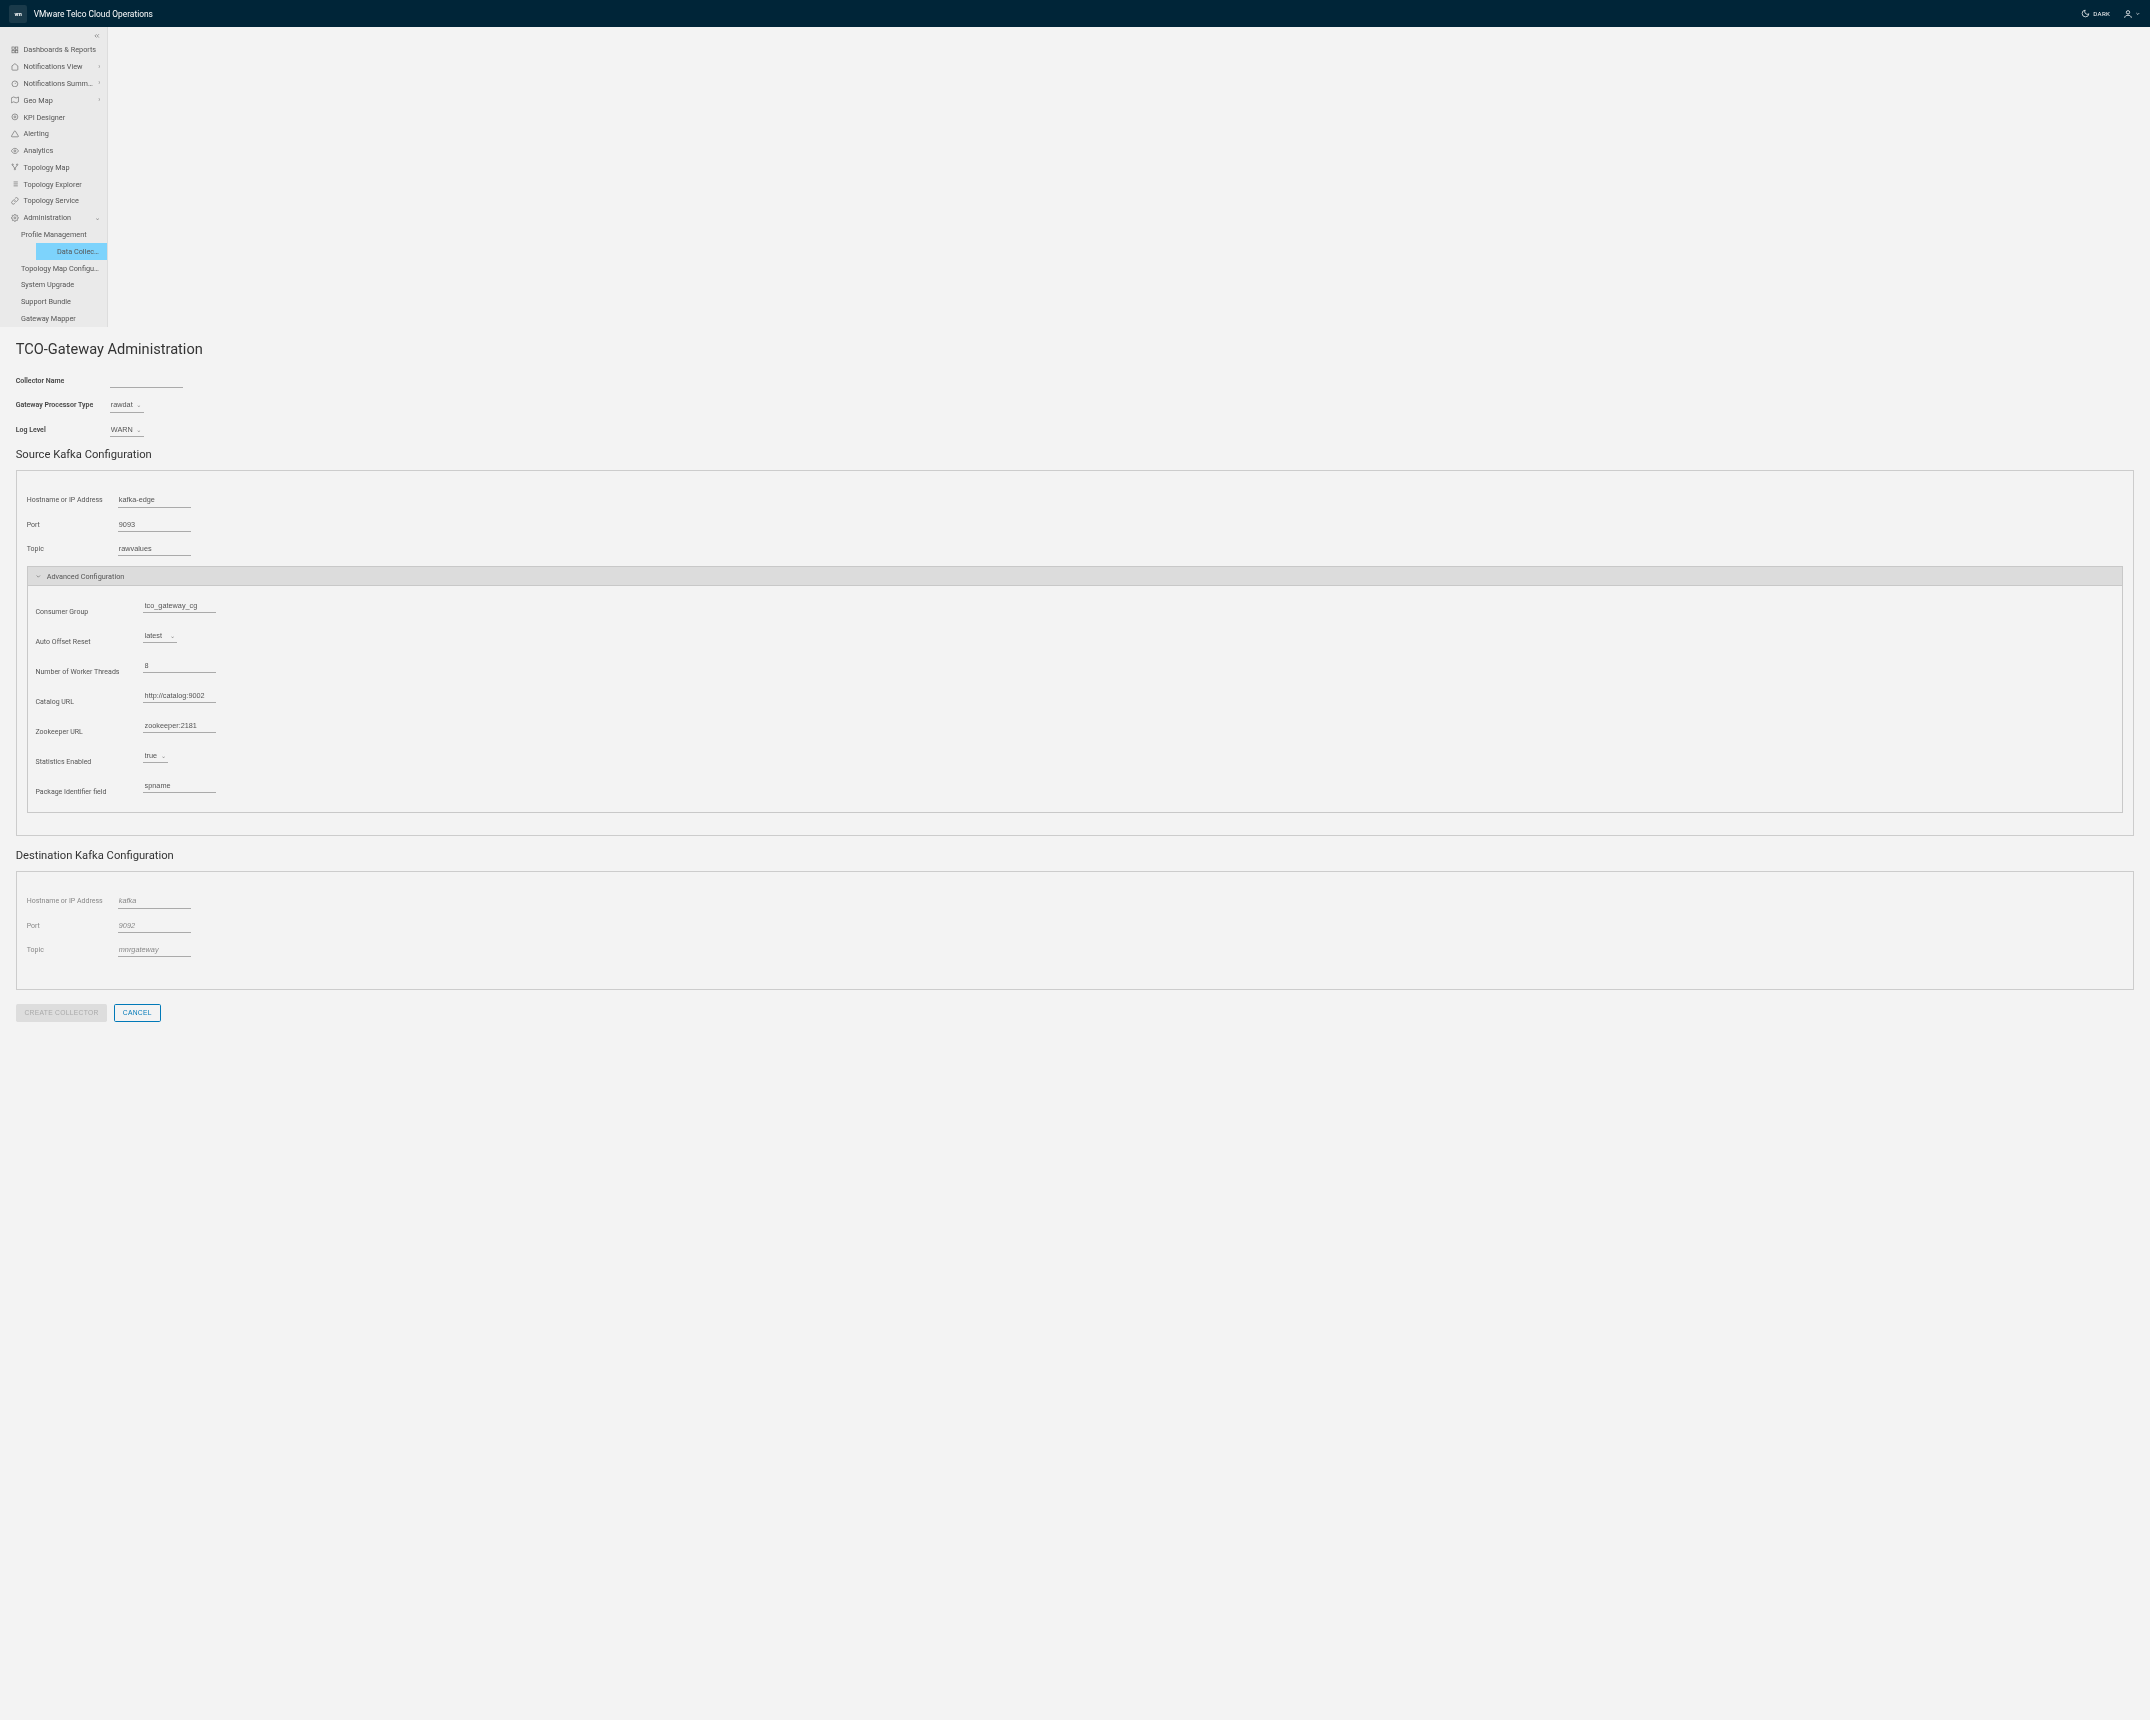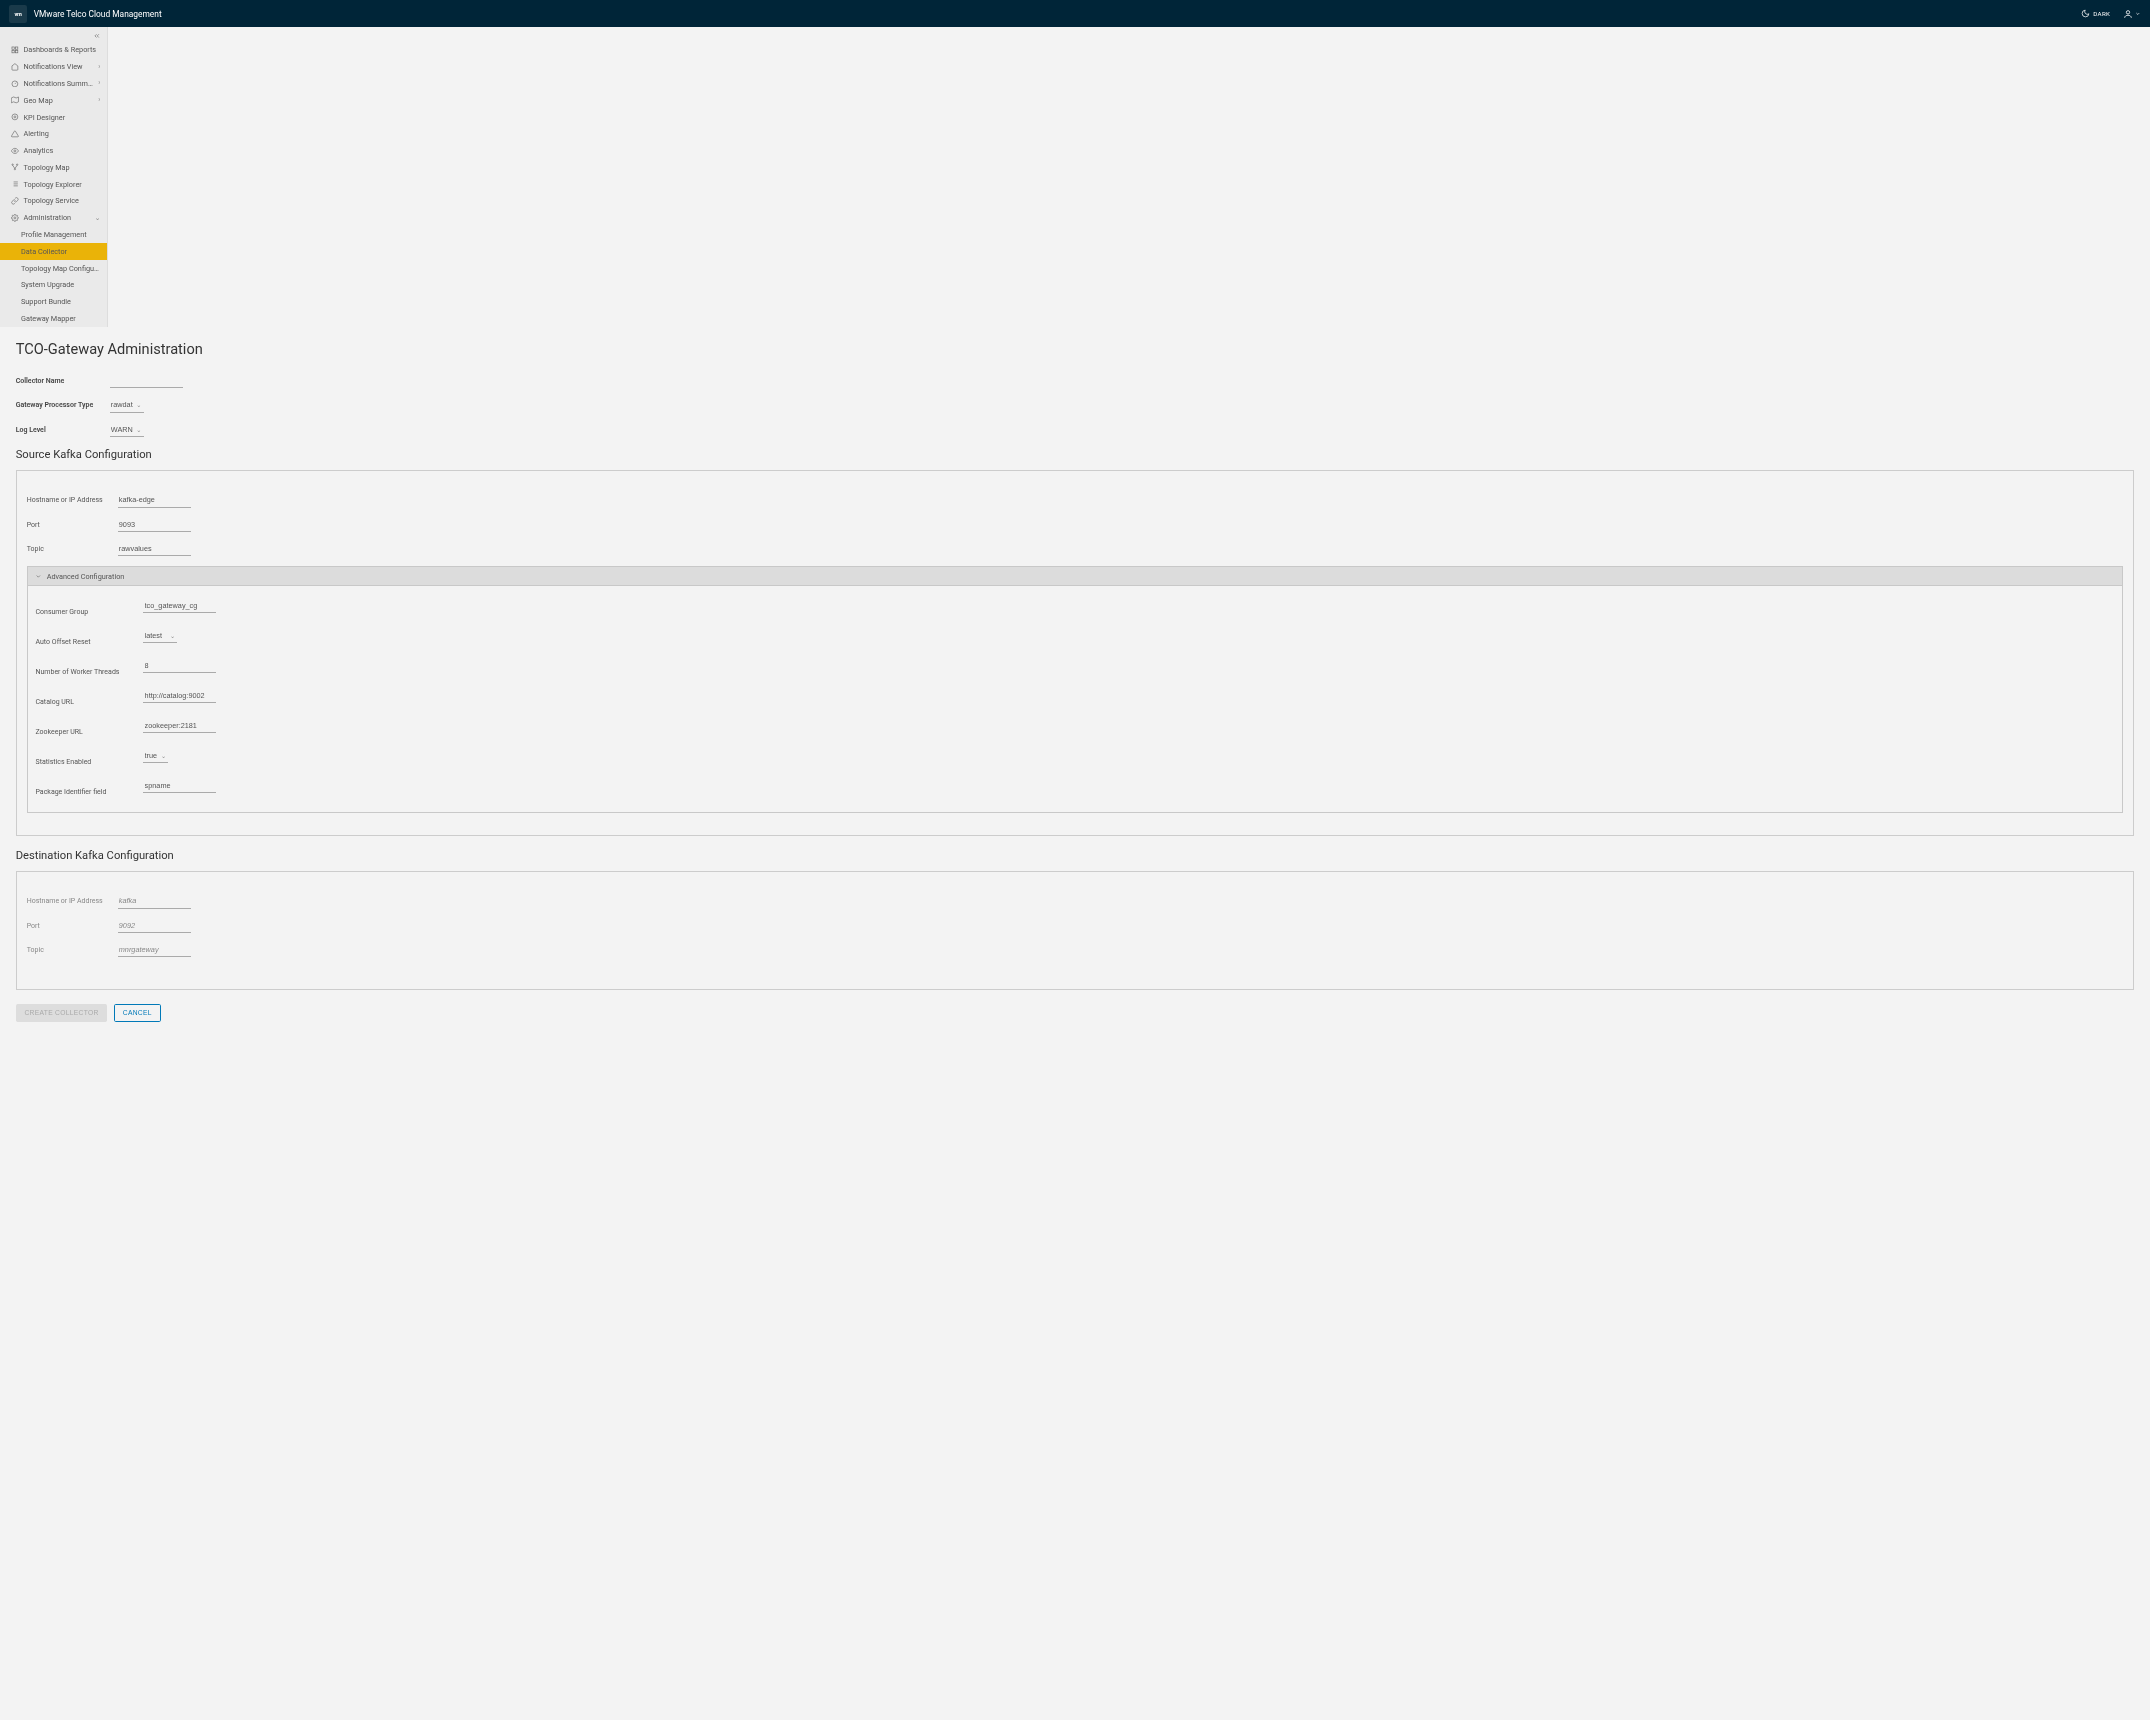--- a/index.html
+++ b/index.html
@@ -65,21 +65,21 @@
 .nav-caret { color: #888; font-size: 6.7px; }
 .nav-sub {
   padding: 3.9px 6.7px 3.9px 21px;
   cursor: pointer;
   color: #565656;
   font-size: 7.3px;
   white-space: nowrap;
   overflow: hidden;
   text-overflow: ellipsis;
 }
-.nav-sub.active { background: #eab308; }
+.nav-sub.active { background: #7dd3fc; margin-left: 36px; }
 
 .main {
   flex: 1;
   overflow-y: auto;
   background: #f3f3f3;
   padding: 13.4px 15.7px 22.4px;
 }
 .page-title {
   font-size: 14.6px;
   font-weight: 400;
@@ -176,21 +176,21 @@
   border: 0.6px solid #0079b8;
   color: #0079b8;
 }
 svg { display: block; }
 </style>
 </head>
 <body>
 
 <div class="header">
   <div class="header-logo">vm</div>
-  <div class="header-title">VMware Telco Cloud Management</div>
+  <div class="header-title">VMware Telco Cloud Operations</div>
   <div class="header-right">
     <div class="dark-toggle">
       <span class="moon-icon">
         <svg width="9" height="9" viewBox="0 0 24 24" fill="none" stroke="currentColor" stroke-width="2">
             <path d="M21 12.79A9 9 0 1 1 11.21 3 7 7 0 0 0 21 12.79z"></path>
           </svg>
       </span>
       <span>DARK</span>
     </div>
     <div class="user-menu">

